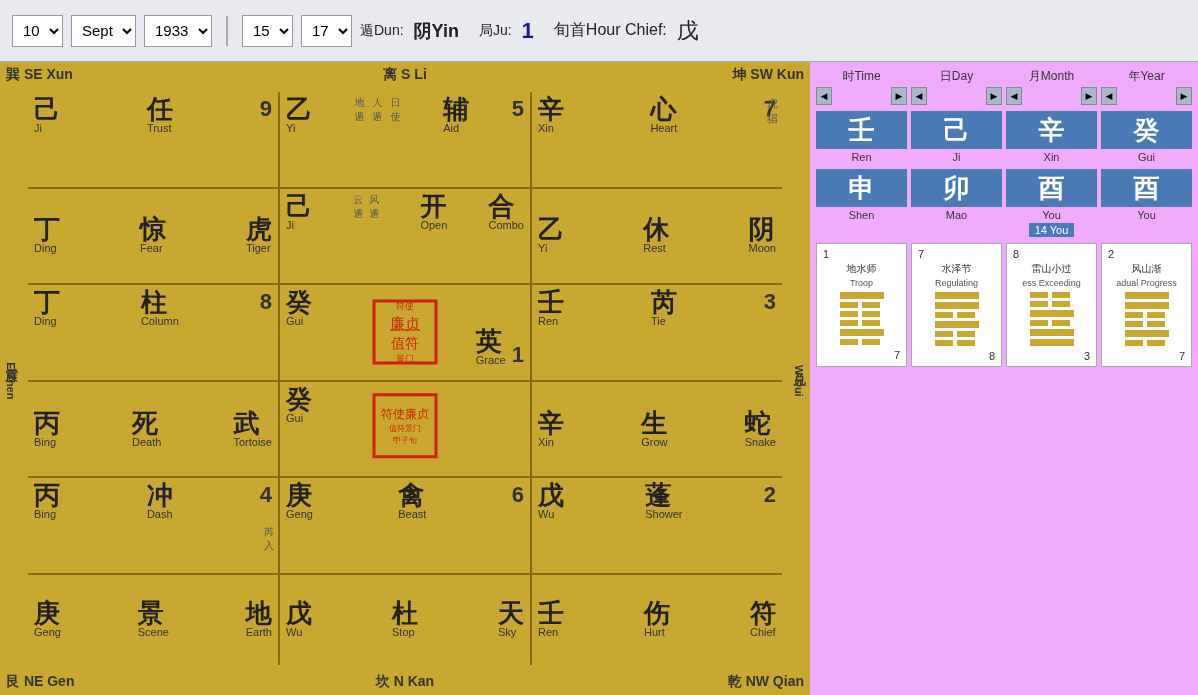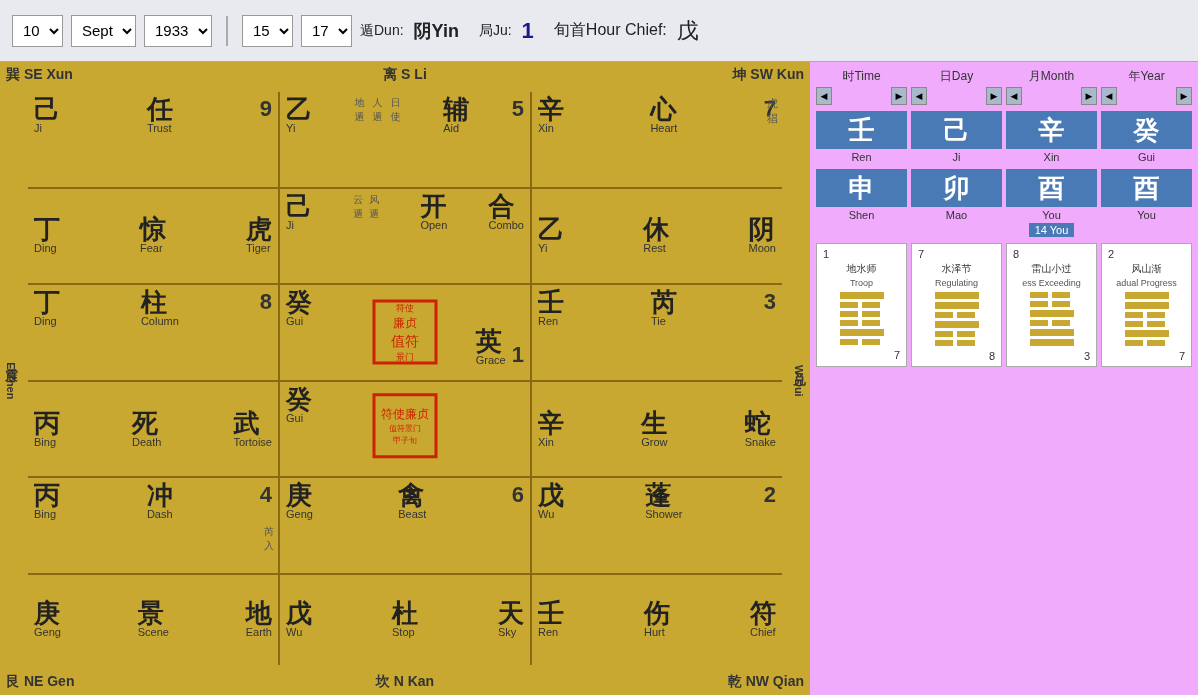--- a/index.html
+++ b/index.html
@@ -489,21 +489,21 @@
       <div class="cell" style="position:relative;">
         <div style="display:flex;justify-content:flex-start;align-items:flex-start;">
           <div>
             <div class="cn-big">癸</div>
             <div class="en-small">Gui</div>
           </div>
         </div>
 
         <div style="position:absolute;top:50%;left:50%;transform:translate(-50%,-50%);width:65px;height:65px;border:3px solid #cc2200;display:flex;flex-direction:column;align-items:center;justify-content:center;">
           <div style="font-size:9px;color:#cc2200;text-align:center;line-height:1.4;">符使</div>
-          <div style="font-size:12px;color:#cc2200;line-height:1.4;">廉贞</div>
+          <div style="font-size:15px;color:#cc2200;line-height:1.4;text-decoration:underline;">廉贞</div>
           <div style="font-size:14px;color:#cc2200;text-align:left;line-height:1.4;font-family:Liberation Serif, serif;">值符</div>
           <div style="font-size:9px;color:#cc2200;text-align:center;line-height:1.4;">景门</div>
         </div>
         <div style="display:flex;justify-content:flex-end;align-items:flex-end;">
           <div>
             <div class="cn-big">英</div>
             <div class="en-small">Grace</div>
           </div>
           <div class="num-big" style="margin-left:6px;">1</div>
         </div>

